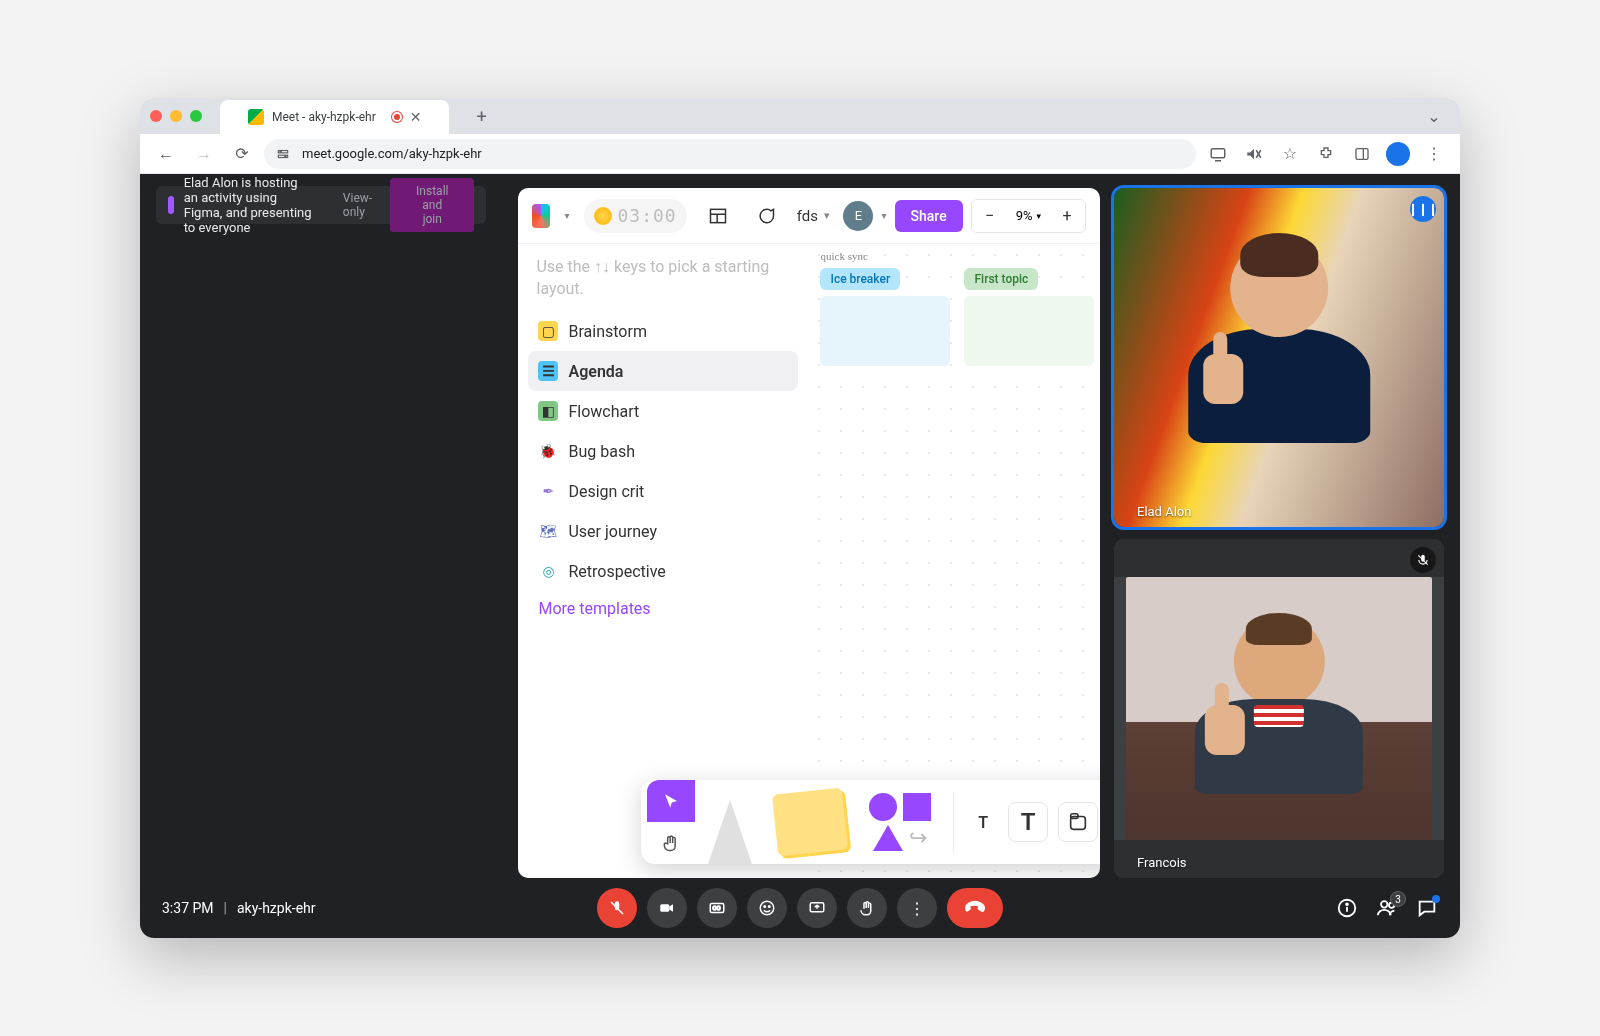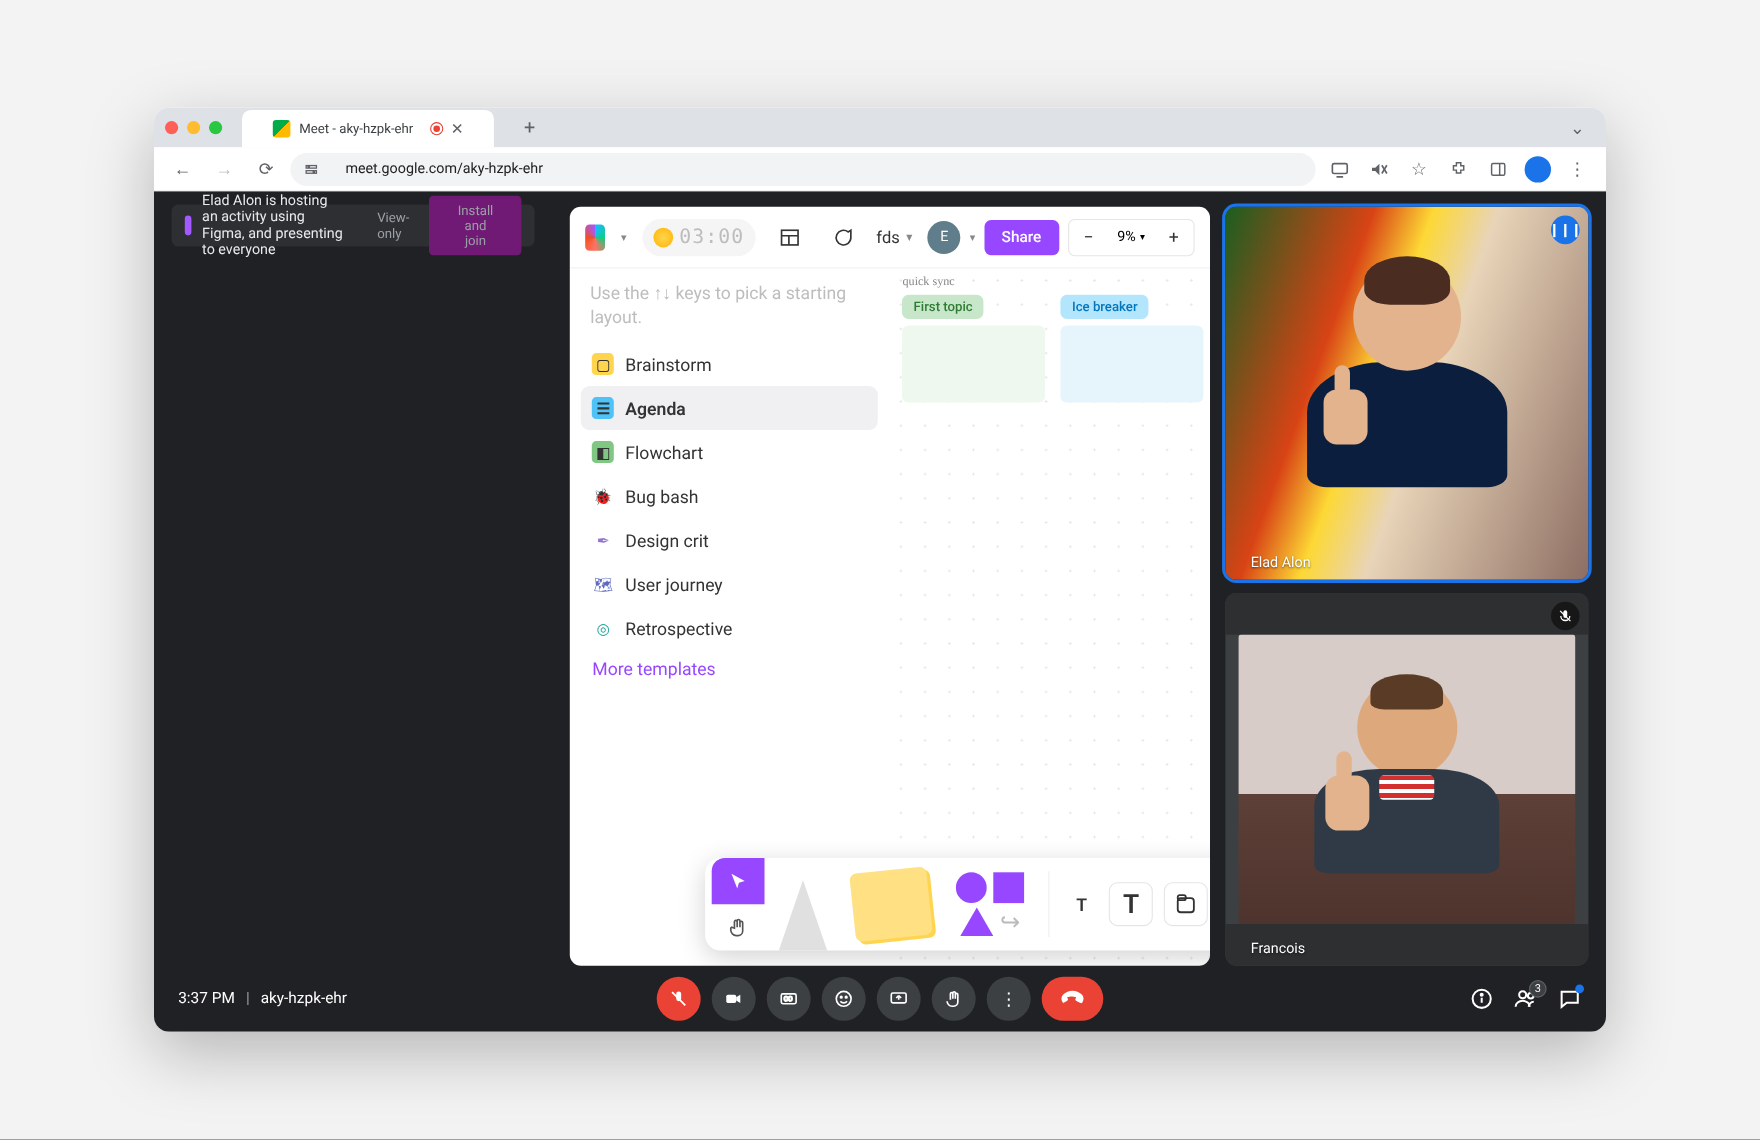--- a/index.html
+++ b/index.html
@@ -9,21 +9,21 @@
 .traffic { display:flex; gap:8px; }
 .traffic span { width:12px; height:12px; border-radius:50%; display:block; }
 .t-red{background:#fe5f58;} .t-yel{background:#febc2e;} .t-grn{background:#28c840;}
 .tab { background:#fff; border-radius:8px 8px 0 0; height:34px; margin-top:2px; display:flex; align-items:center; padding:0 28px; gap:8px; font-size:12px; color:#3c4043; min-width:180px; }
 .tab-fav { width:16px; height:16px; border-radius:3px; background:linear-gradient(135deg,#00ac47 50%,#ffba00 50%); }
 .rec-dot { width:10px; height:10px; border-radius:50%; background:#ea4335; border:2px solid #fff; box-shadow:0 0 0 1px #ea4335; }
 .tab-close { color:#5f6368; font-size:14px; cursor:pointer; }
 .newtab { width:28px; height:28px; border-radius:50%; display:flex; align-items:center; justify-content:center; color:#5f6368; font-size:18px; cursor:pointer; }
 .toolbar { height:40px; background:#fff; border-bottom:1px solid #e8eaed; display:flex; align-items:center; padding:0 10px; gap:6px; }
 .tb-btn { width:32px; height:32px; border-radius:50%; display:flex; align-items:center; justify-content:center; color:#5f6368; cursor:pointer; font-size:16px; }
-.addr { flex:1; height:30px; background:#f1f3f4; border-radius:15px; display:flex; align-items:center; padding:0 12px; gap:24px; font-size:13px; color:#202124; }
+.addr { flex:1; height:30px; background:#f1f3f4; border-radius:15px; display:flex; align-items:center; padding:0 12px; gap:12px; font-size:13px; color:#202124; }
 .addr-lock { font-size:12px; }
 .tb-right { display:flex; gap:4px; align-items:center; }
 .avatar-dot { width:24px; height:24px; border-radius:50%; background:#1a73e8; }
 
 .meet { flex:1; background:#202124; position:relative; display:flex; flex-direction:row; }
 .banner { margin:12px 16px 0; height:38px; background:#2e2f33; border-radius:6px; display:flex; align-items:center; padding:0 12px; gap:10px; font-size:13px; color:#e8eaed; }
 .banner-icon { width:18px; height:18px; background:#a259ff; border-radius:3px; }
 .banner-spacer { flex:1; }
 .banner-chip { font-size:12px; color:#9aa0a6; padding:4px 8px; }
 .banner-btn { background:#701a75; border:none; color:#9aa0a6; padding:6px 26px; border-radius:4px; font-size:12px; cursor:pointer; }
@@ -274,22 +274,22 @@
             <div class="tmpl-item">
                 <span class="tmpl-icon ic-retro">◎</span>
                 <span>Retrospective</span>
               </div>
             <div class="more-link">More templates</div>
           </div>
 
           <div class="canvas">
             <div class="script-label">quick sync</div>
             <div class="board-row">
+              <div class="board-col"><span class="board-tag tag-blue">Ice breaker</span><div class="board-box box-blue"></div></div>
               <div class="board-col"><span class="board-tag tag-green">First topic</span><div class="board-box box-green"></div></div>
-              <div class="board-col"><span class="board-tag tag-blue">Ice breaker</span><div class="board-box box-blue"></div></div>
             </div>
 
             <div class="helpq">?</div>
 
             <div class="toolbar-float">
               <div class="tf-col">
                 <div class="tf-cell sel">
                     <svg width="18" height="18" viewBox="0 0 24 24" fill="#fff">
                       <path d="M4 3l16 9-7 2-2 7z"></path>
                     </svg>

